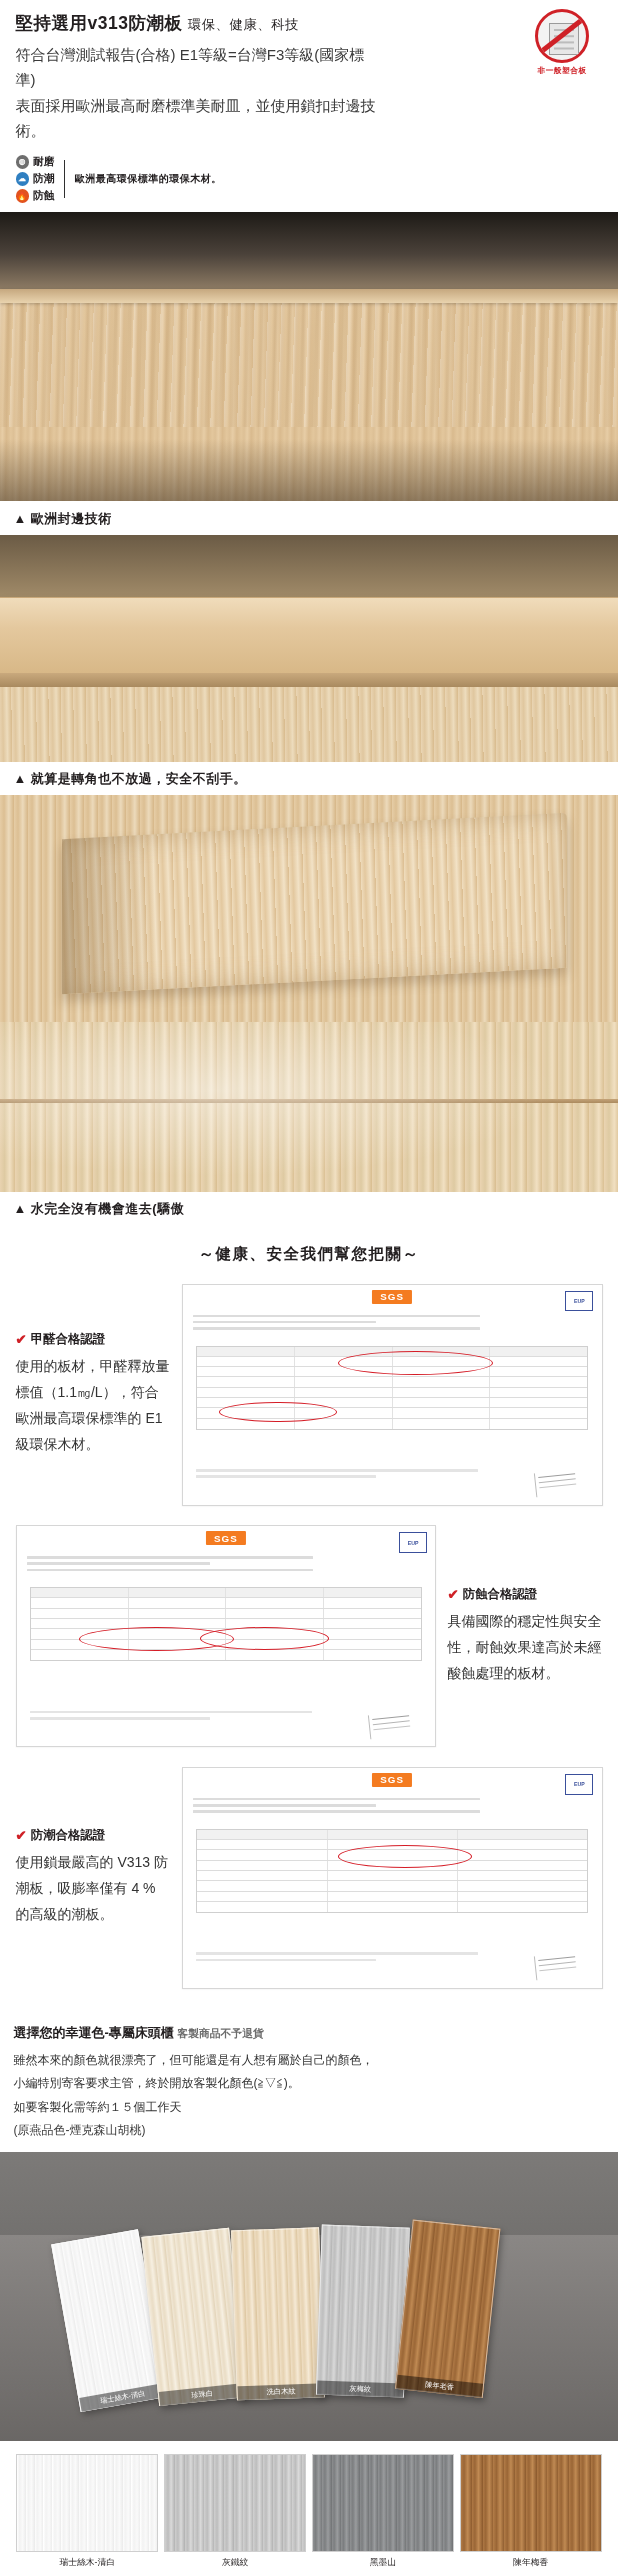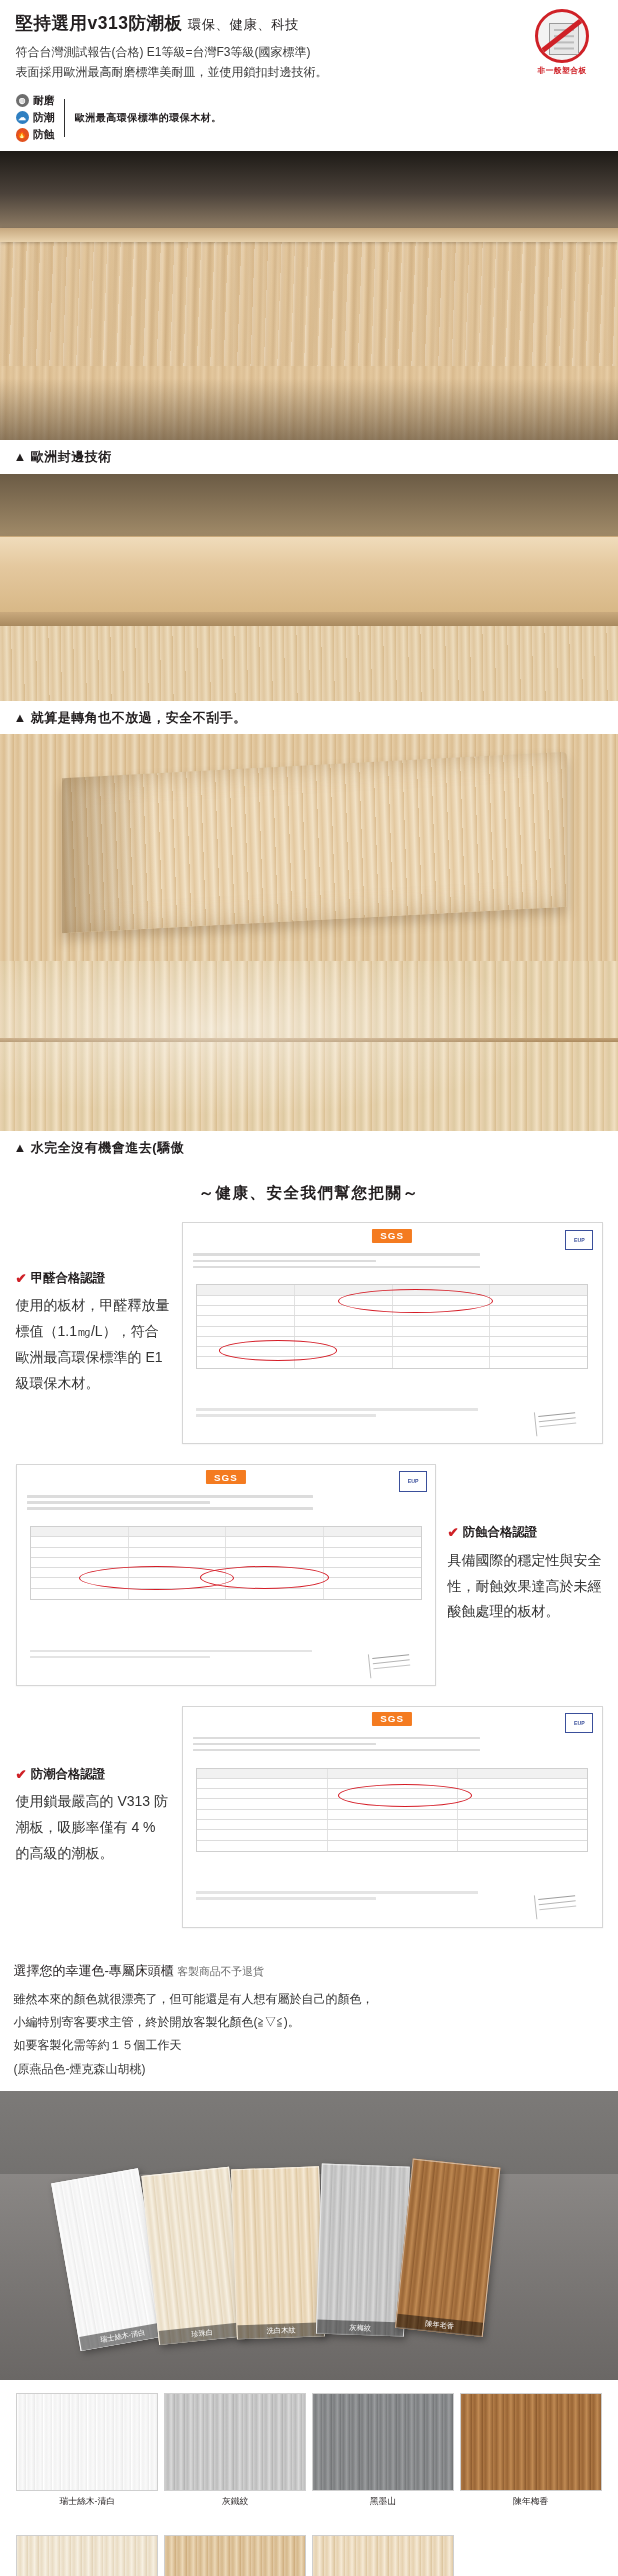--- a/index.html
+++ b/index.html
@@ -21,21 +21,21 @@
   .banner-title {
     font-size: 17.5px;
     font-weight: bold;
     letter-spacing: 0.5px;
     line-height: 1.2;
     margin-bottom: 7.2px;
   }
   .banner-title .hl { color: #231f20; }
   .banner-title .sep { font-weight: normal; font-size: 13.4px; }
   .banner-sub {
-    font-size: 12px;
+    font-size: 15px;
     line-height: 1.7;
     color: #3a3a3a;
     max-width: 361px;
   }
   .banner-feats {
     margin-top: 11.3px;
     display: flex;
     align-items: center;
     gap: 9.3px;
   }
@@ -343,21 +343,21 @@
   }
   .e1 { left: 155px; top: 66px; width: 155px; height: 24px; }
   .e2 { left: 36px;  top: 117px; width: 118px; height: 20.6px; }
   .e3 { left: 183px; top: 101px; width: 129px; height: 23px; }
   .e4 { left: 155px; top: 77px; width: 134px; height: 23px; }
   .e5 { left: 62px; top: 101px; width: 155px; height: 24px; }
 
   
   .choose-head {
     font-size: 13px;
-    font-weight: normal;
+    font-weight: bold;
     padding: 20.6px 13.4px 4.1px 13.4px;
   }
   .choose-head .gray { color: #6d6d6d; font-size: 10.8px; }
   .choose-body {
     font-size: 12px;
     line-height: 1.95;
     color: #333;
     padding: 3.1px 13.4px 9.3px 13.4px;
   }
   .choose-note { color: #3a3a3a; }

